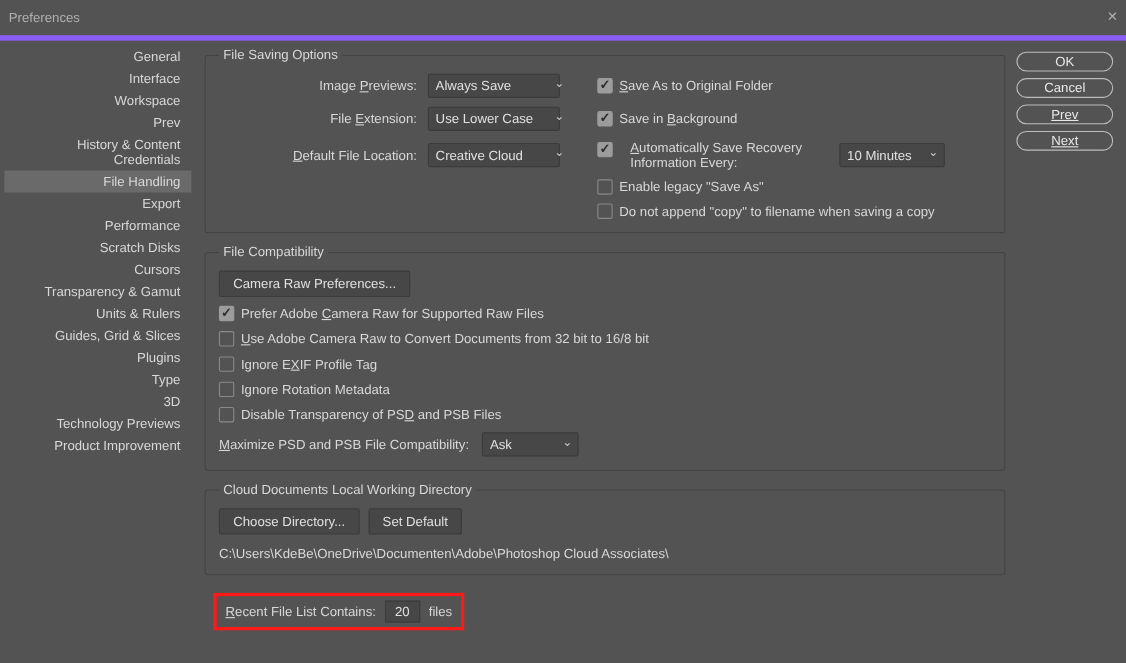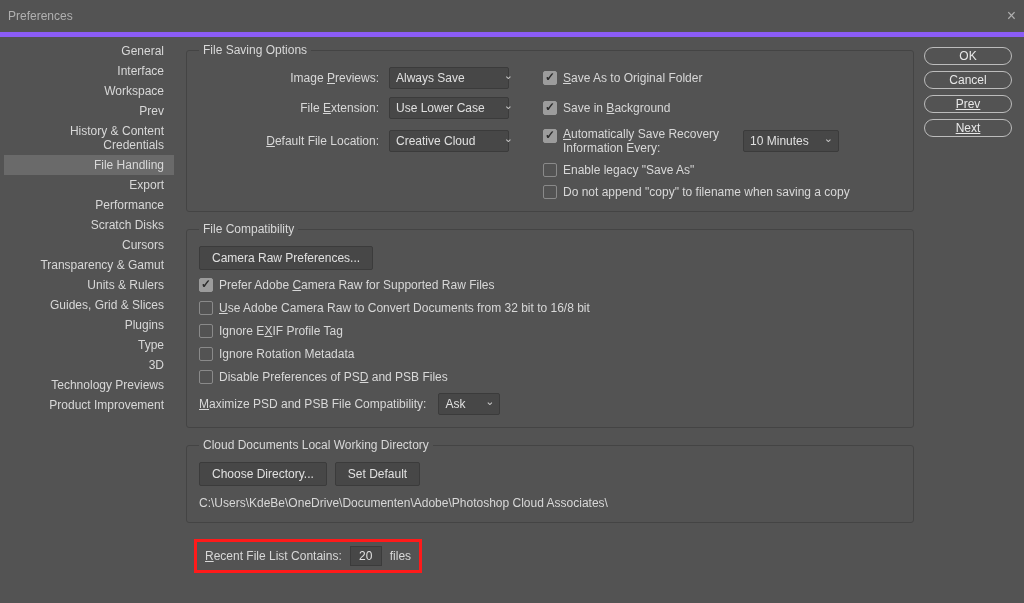--- a/index.html
+++ b/index.html
@@ -78,21 +78,21 @@
 
         <div class="lbl-right"><span>File </span><span class="u">E</span><span>xtension:</span></div>
         <div class="dd-wrap"><select class="dd" style="width:120px"><option>Use Lower Case</option></select></div>
         <div class="cbwrap cb-col2">
             <input type="checkbox" checked="" style="">
             <span><span>Save in </span><span class="u">B</span><span>ackground</span></span>
           </div>
 
         <div class="lbl-right"><span class="u">D</span><span>efault File Location:</span></div>
         <div class="dd-wrap"><select class="dd" style="width:120px"><option>Creative Cloud</option></select></div>
-        <div class="cb-col2" style="display:flex;align-items:center;gap:6px">
+        <div class="cb-col2" style="display:flex;align-items:center;gap:16px">
           <input type="checkbox" checked="" style="align-self: flex-start; margin-top: 2px;">
           <div>
             <div><span class="u">A</span><span>utomatically Save Recovery</span></div>
             <div>Information Every:</div>
           </div>
           <div class="dd-wrap" style="margin-left:18px"><select class="dd" style="width:96px"><option>10 Minutes</option></select></div>
         </div>
 
         <div></div>
           <div></div>
@@ -125,25 +125,25 @@
         <div class="cbwrap">
             <input type="checkbox" style="">
             <span><span>Ignore E</span><span class="u">X</span><span>IF Profile Tag</span></span>
           </div>
         <div class="cbwrap">
             <input type="checkbox" style="">
             <span>Ignore Rotation Metadata</span>
           </div>
         <div class="cbwrap">
             <input type="checkbox" style="">
-            <span><span>Disable Preferences of PS</span><span class="u">D</span><span> and PSB Files</span></span>
+            <span><span>Disable Transparency of PS</span><span class="u">D</span><span> and PSB Files</span></span>
           </div>
         <div class="cbwrap" style="gap:12px">
           <span><span class="u">M</span><span>aximize PSD and PSB File Compatibility:</span></span>
-          <div class="dd-wrap"><select class="dd" style="width:62px"><option>Ask</option></select></div>
+          <div class="dd-wrap"><select class="dd" style="width:88px"><option>Ask</option></select></div>
         </div>
       </div>
     </fieldset>
 
     <fieldset>
       <legend>Cloud Documents Local Working Directory</legend>
       <div style="display:flex;gap:8px">
         <button class="btn">Choose Directory...</button>
         <button class="btn">Set Default</button>
       </div>

